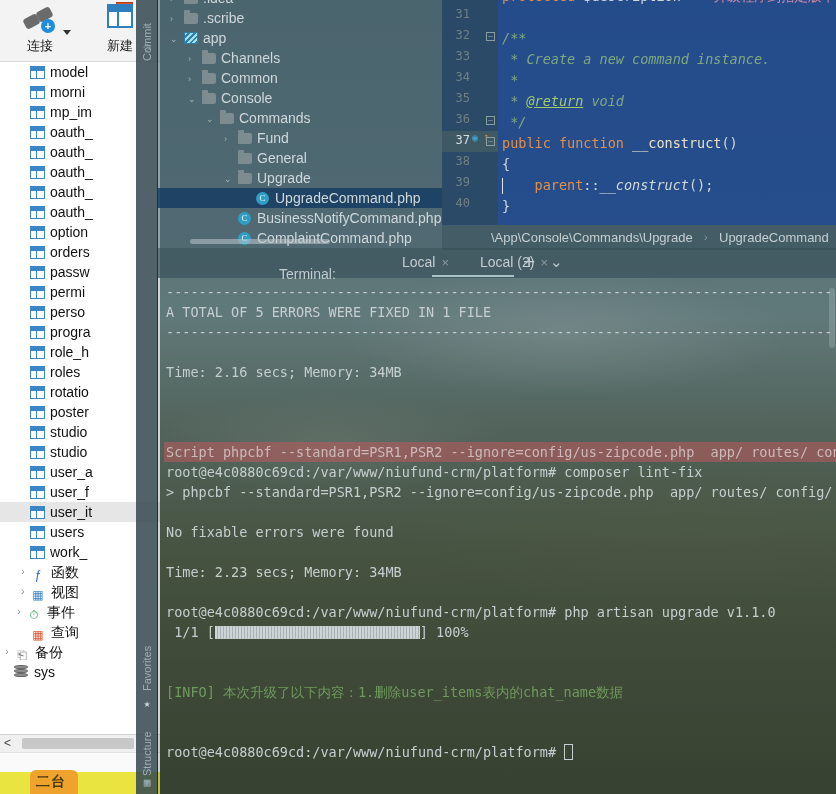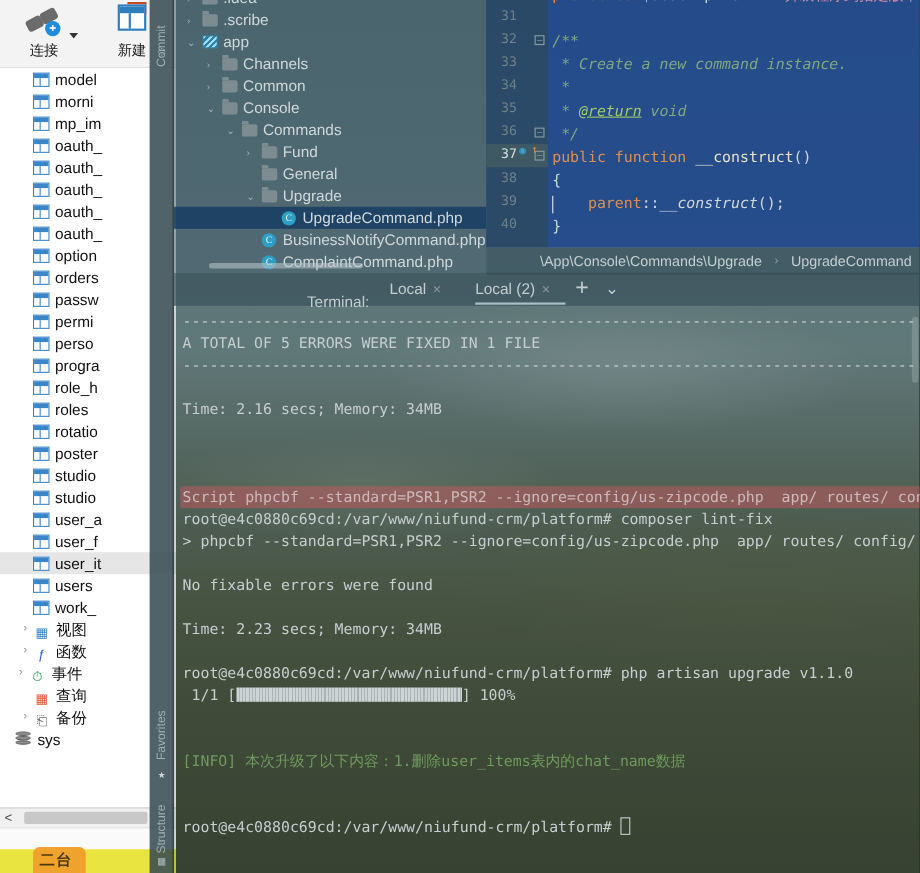--- a/index.html
+++ b/index.html
@@ -161,21 +161,21 @@
   .crumb .sep { position:absolute; left:262px; color:#8e9ea2; font-size:11px; }
   .crumb .c2 { position:absolute; left:277px; }
 
   
   .term { position:absolute; left:22px; top:248px; width:678px; height:546px;
     background:rgba(46,60,55,.22); }
   .tbar { position:absolute; left:0; top:0; width:678px; height:30px;
     background:rgba(58,82,92,.72); font-family:"Liberation Sans",sans-serif;
     font-size:14px; color:#c2cdd0; }
   .tbar .lab { position:absolute; left:121px; top:6px;margin-top:12px; }
-  .tbar .tab { position:absolute; top:6px; }
+  .tbar .tab { position:absolute; top:6px;margin-left:48px; }
   .tbar .tab .x { color:#8b9a9e; font-size:13px; margin-left:6px; }
   .tab-active-underline { position:absolute; top:27px; height:2px;
     background:rgba(185,210,215,.85); }
   .tplus { position:absolute; left:365px; top:2px; font-size:21px; color:#c2cdd0; }
   .tcaret { position:absolute; left:392px; top:5px; font-size:15px; color:#c2cdd0; }
 
   .tout { position:absolute; left:0; top:30px; width:678px; height:516px;
     font-family:"DejaVu Sans Mono", monospace; font-size:13.5px; line-height:20px;
     color:#c6ced0; }
   .tl { position:absolute; left:8px; white-space:pre; }
@@ -232,25 +232,25 @@
         <div class="nv-row nv-ind-1"><span class="tbl-ic"></span><span class="txt">roles</span></div>
         <div class="nv-row nv-ind-1"><span class="tbl-ic"></span><span class="txt">rotatio</span></div>
         <div class="nv-row nv-ind-1"><span class="tbl-ic"></span><span class="txt">poster</span></div>
         <div class="nv-row nv-ind-1"><span class="tbl-ic"></span><span class="txt">studio</span></div>
         <div class="nv-row nv-ind-1"><span class="tbl-ic"></span><span class="txt">studio</span></div>
         <div class="nv-row nv-ind-1"><span class="tbl-ic"></span><span class="txt">user_a</span></div>
         <div class="nv-row nv-ind-1"><span class="tbl-ic"></span><span class="txt">user_f</span></div>
         <div class="nv-row sel nv-ind-1"><span class="tbl-ic"></span><span class="txt">user_it</span></div>
         <div class="nv-row nv-ind-1"><span class="tbl-ic"></span><span class="txt">users</span></div>
         <div class="nv-row nv-ind-1"><span class="tbl-ic"></span><span class="txt">work_</span></div>
+        <div class="nv-row" style="padding-left:16px"><span class="arw">›</span><span class="gen-ic" style="color:#2f63c8">ƒ</span><span class="txt">函数</span></div>
         <div class="nv-row" style="padding-left:16px"><span class="arw">›</span><span class="gen-ic" style="color:#3a86c8">▦</span><span class="txt">视图</span></div>
-        <div class="nv-row" style="padding-left:16px"><span class="arw">›</span><span class="gen-ic" style="color:#2f63c8">ƒ</span><span class="txt">函数</span></div>
         <div class="nv-row" style="padding-left:12px"><span class="arw">›</span><span class="gen-ic" style="color:#2f9e5e">⏱</span><span class="txt">事件</span></div>
         <div class="nv-row" style="padding-left:16px"><span class="arw"></span><span class="gen-ic" style="color:#e0532e">▦</span><span class="txt">查询</span></div>
-        <div class="nv-row" style="padding-left:16px"><span class="arw">›</span><span class="gen-ic" style="color:#6b6b6b">⎗</span><span class="txt">备份</span></div>
+        <div class="nv-row" style=""><span class="arw">›</span><span class="gen-ic" style="color:#6b6b6b">⎗</span><span class="txt">备份</span></div>
         <div class="nv-row" style="padding-left:14px"><span class="db-ic"><i style="top:0"></i><i style="top:4px"></i><i style="top:8px"></i></span><span class="txt">sys</span></div>
       </div>
 
     <div class="nv-scroll">
       <span class="lt">&lt;</span>
       <span class="thumb"></span>
     </div>
     <div class="nv-bottom"></div>
     <div class="taskbar">
       <span class="orange"></span>

